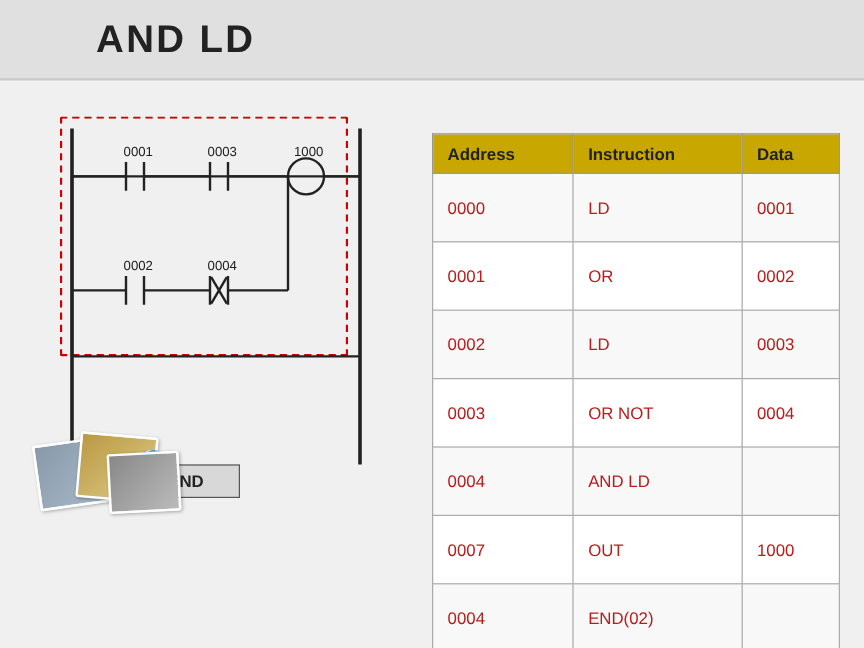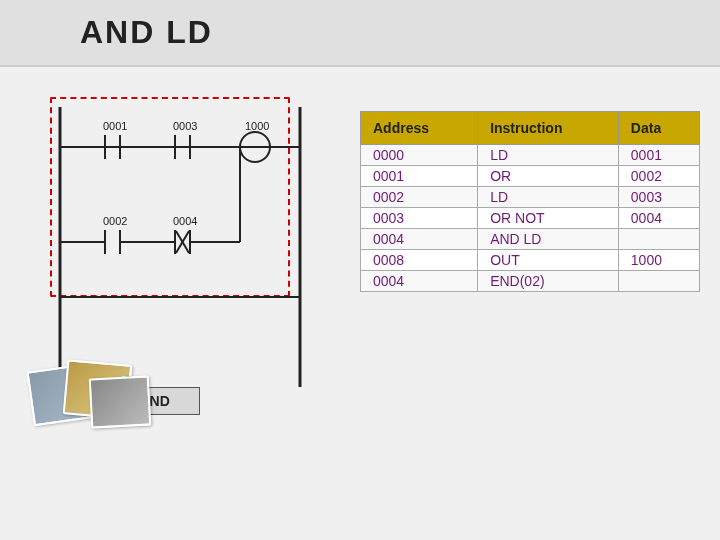--- a/index.html
+++ b/index.html
@@ -136,23 +136,23 @@
       background: #c8a800;
       color: #222;
       font-size: 14px;
       font-weight: bold;
       padding: 8px 12px;
       border: 1.5px solid #999;
       text-align: left;
     }
     td {
       background: #fff;
-      color: #701a75;
+      color: #b91c1c;
       font-size: 14px;
-      padding: 2px 12px;
+      padding: 20px 12px;
       border: 1.5px solid #aaa;
     }
     tr:nth-child(odd) td {
       background: #f8f8f8;
     }
   </style>
 </head>
 <body>
 
 <div class="title-bar">
@@ -264,21 +264,21 @@
             <td>0003</td>
             <td>OR NOT</td>
             <td>0004</td>
           </tr>
           <tr>
             <td>0004</td>
             <td>AND LD</td>
             <td></td>
           </tr>
           <tr>
-            <td>0008</td>
+            <td>0007</td>
             <td>OUT</td>
             <td>1000</td>
           </tr>
           <tr>
             <td>0004</td>
             <td>END(02)</td>
             <td></td>
           </tr>
         </tbody>
     </table>

